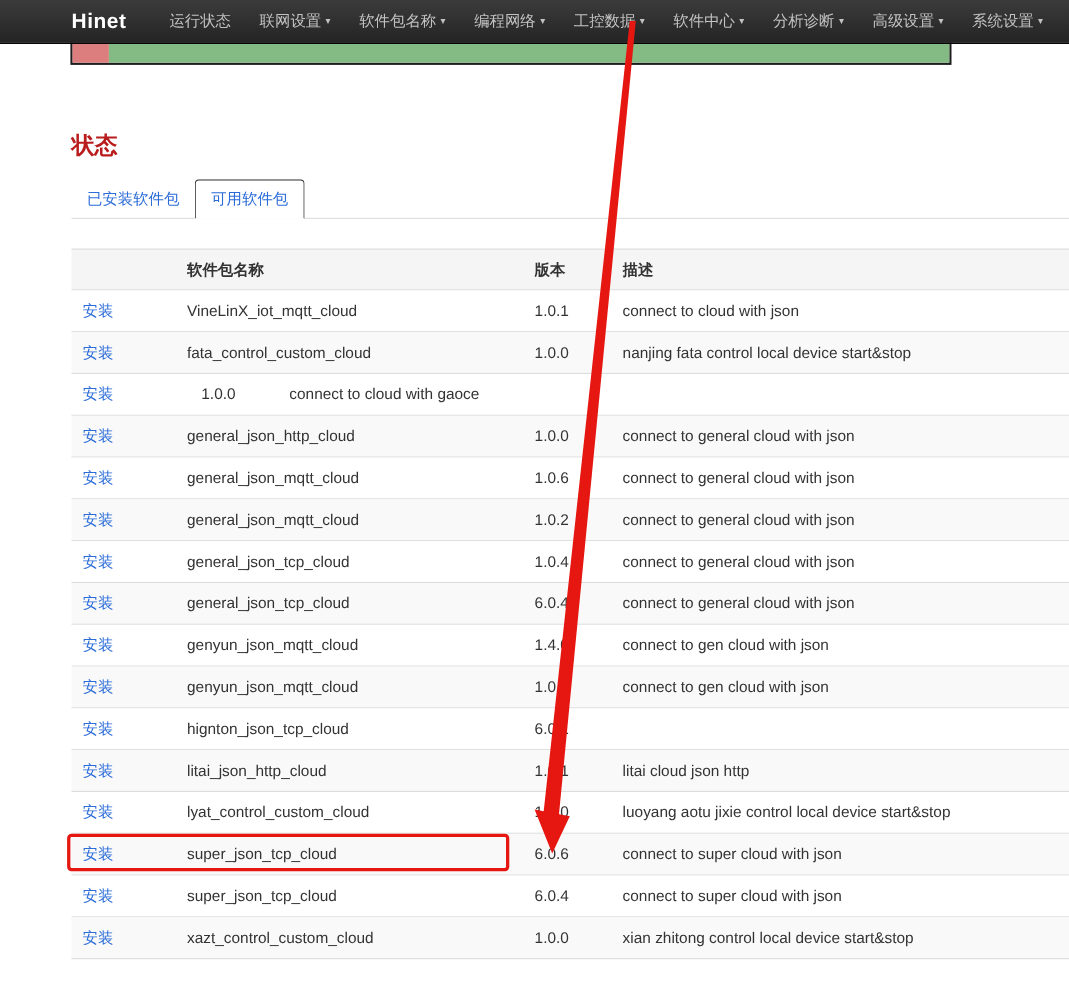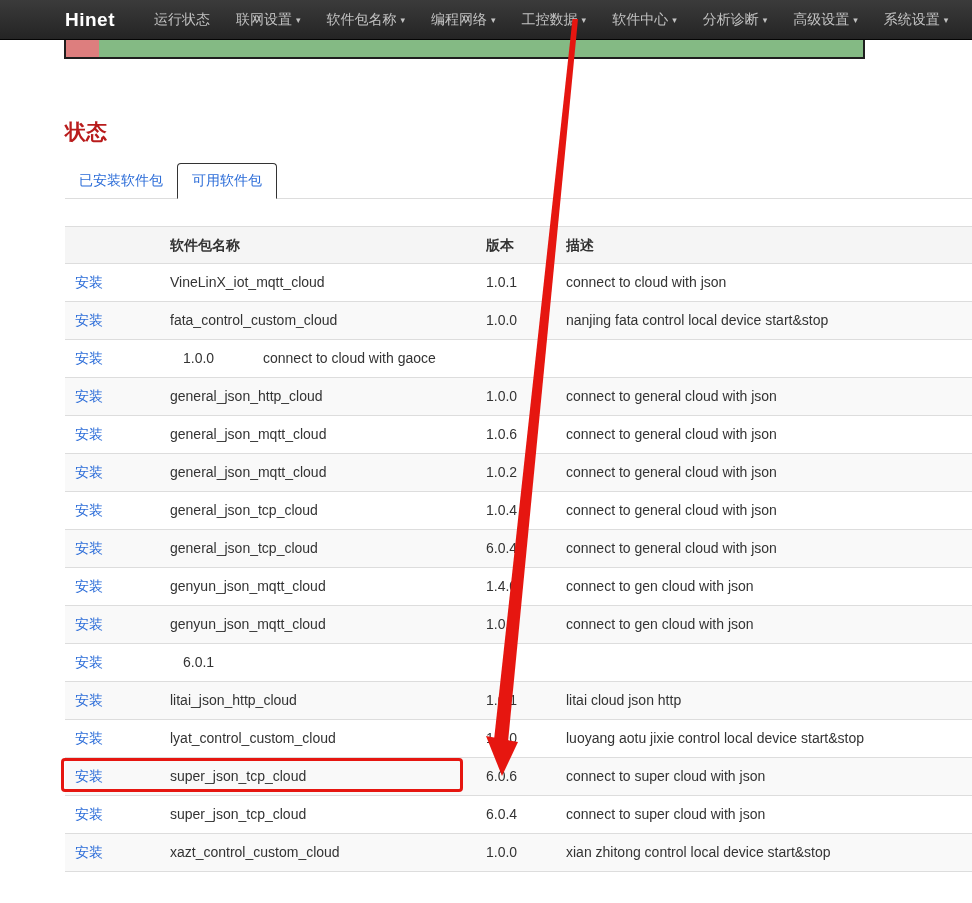--- a/index.html
+++ b/index.html
@@ -185,20 +185,21 @@
             <div class="c-desc">connect to gen cloud with json</div>
           </div>
           <div class="trow">
             <div class="c-action"><a class="install-link">安装</a></div>
             <div class="c-name">genyun_json_mqtt_cloud</div>
             <div class="c-ver">1.0.2</div>
             <div class="c-desc">connect to gen cloud with json</div>
           </div>
           <div class="trow">
             <div class="c-action"><a class="install-link">安装</a></div>
+            <div class="c-name">hignton_json_tcp_cloud</div>
             <div class="c-ver">6.0.1</div>
           </div>
           <div class="trow">
             <div class="c-action"><a class="install-link">安装</a></div>
             <div class="c-name">litai_json_http_cloud</div>
             <div class="c-ver">1.0.1</div>
             <div class="c-desc">litai cloud json http</div>
           </div>
           <div class="trow">
             <div class="c-action"><a class="install-link">安装</a></div>

